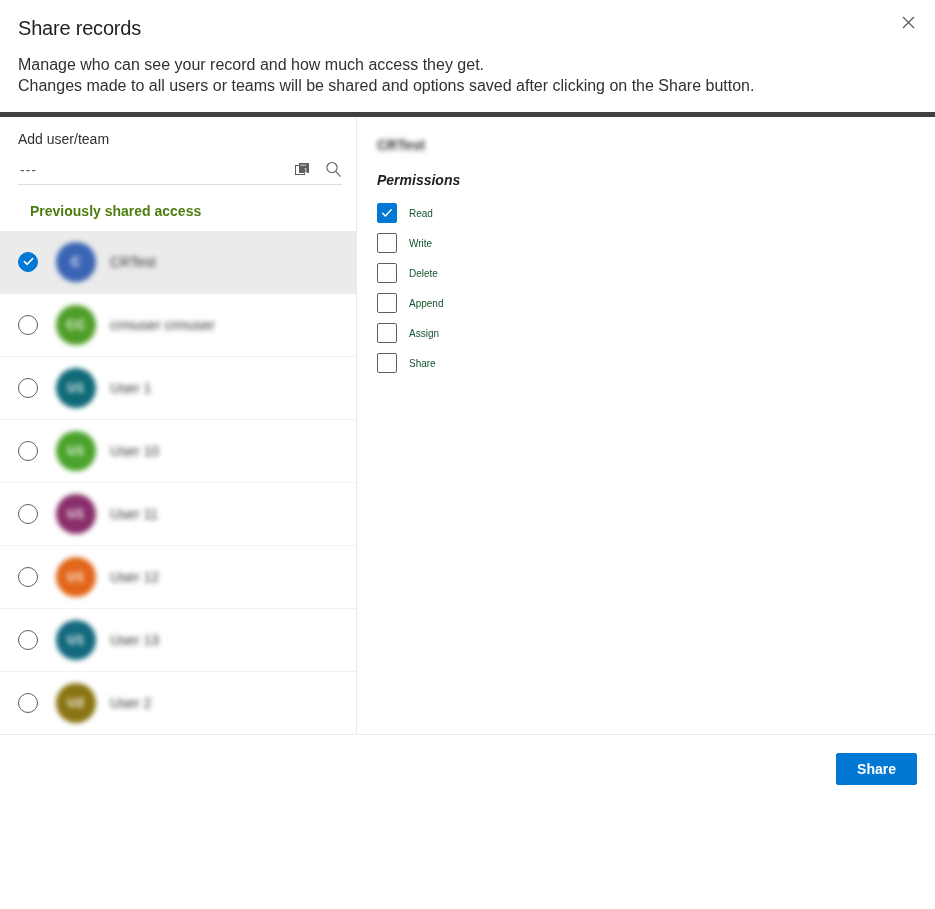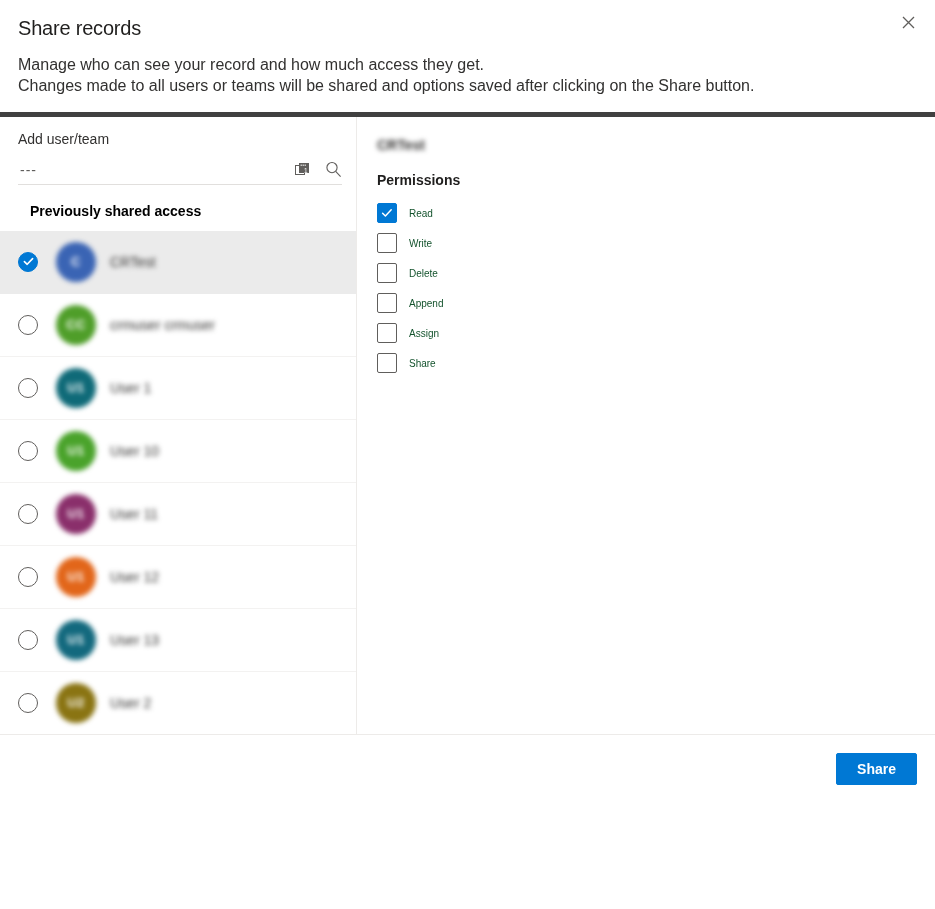--- a/index.html
+++ b/index.html
@@ -128,21 +128,21 @@
     align-items: center;
     justify-content: center;
     color: #605e5c;
     line-height: 0;
   }
 
   .list-head {
     padding: 16px 18px 10px 30px;
     font-size: 14px;
     font-weight: 600;
-    color: #000000;
+    color: #4d7c0f;
     line-height: 20px;
   }
 
   .user-list {
     flex: 1 1 auto;
     overflow-y: auto;
     overflow-x: hidden;
     position: relative;
     margin-bottom: 0;
     padding-right: 0;
@@ -224,20 +224,21 @@
     font-size: 14px;
     color: #323130;
     line-height: 20px;
   }
   .perm-head {
     margin-top: 15px;
     font-size: 14px;
     font-weight: 600;
     color: #201f1e;
     line-height: 20px;
+    font-style: italic;
   }
   .perm-list { margin-top: 8px; }
   .perm-item {
     display: flex;
     align-items: center;
     height: 30px;
     cursor: pointer;
   }
   .cbox {
     width: 20px;

